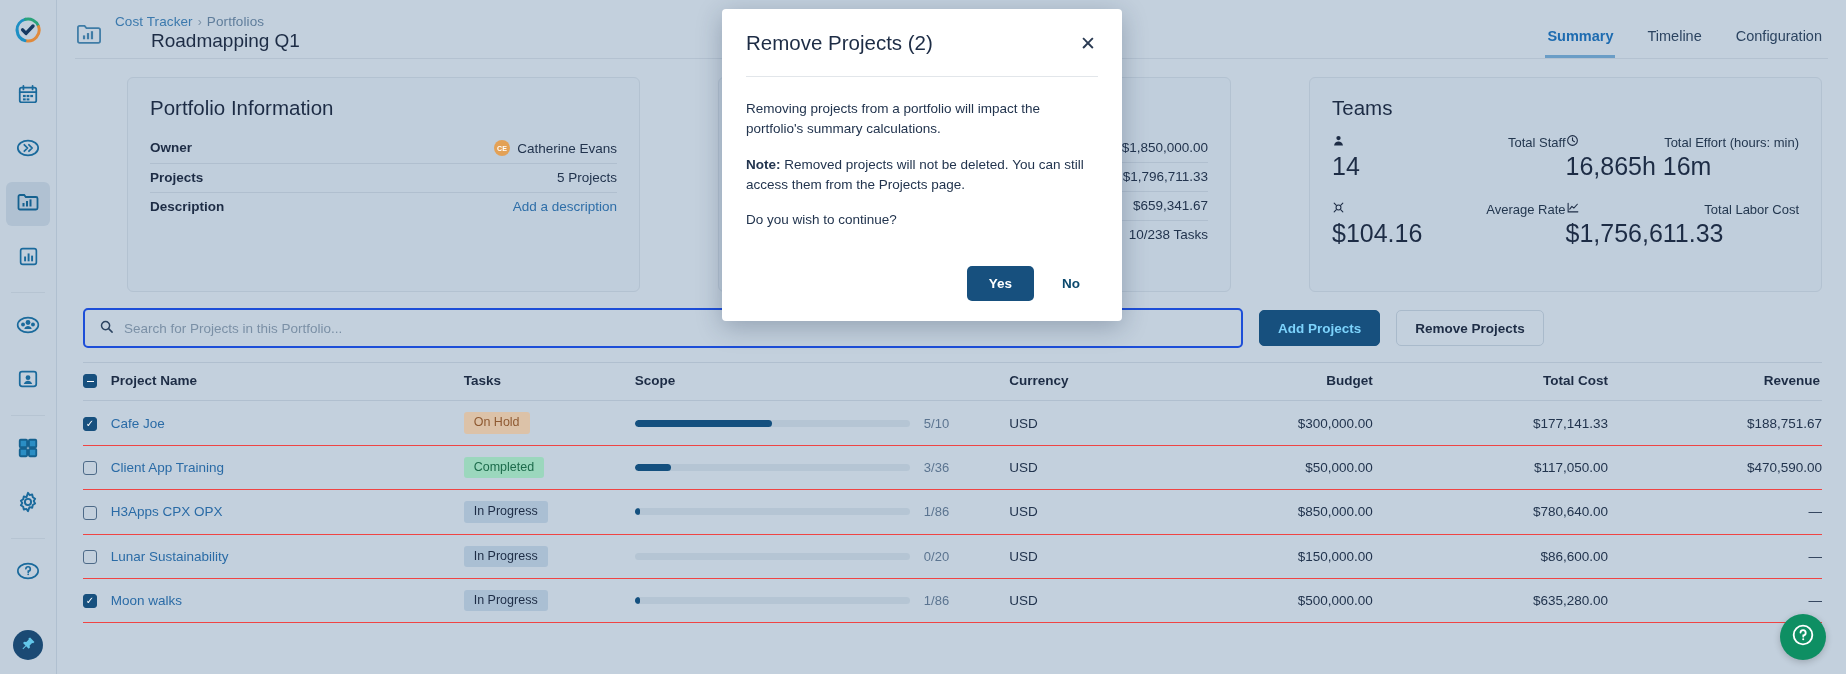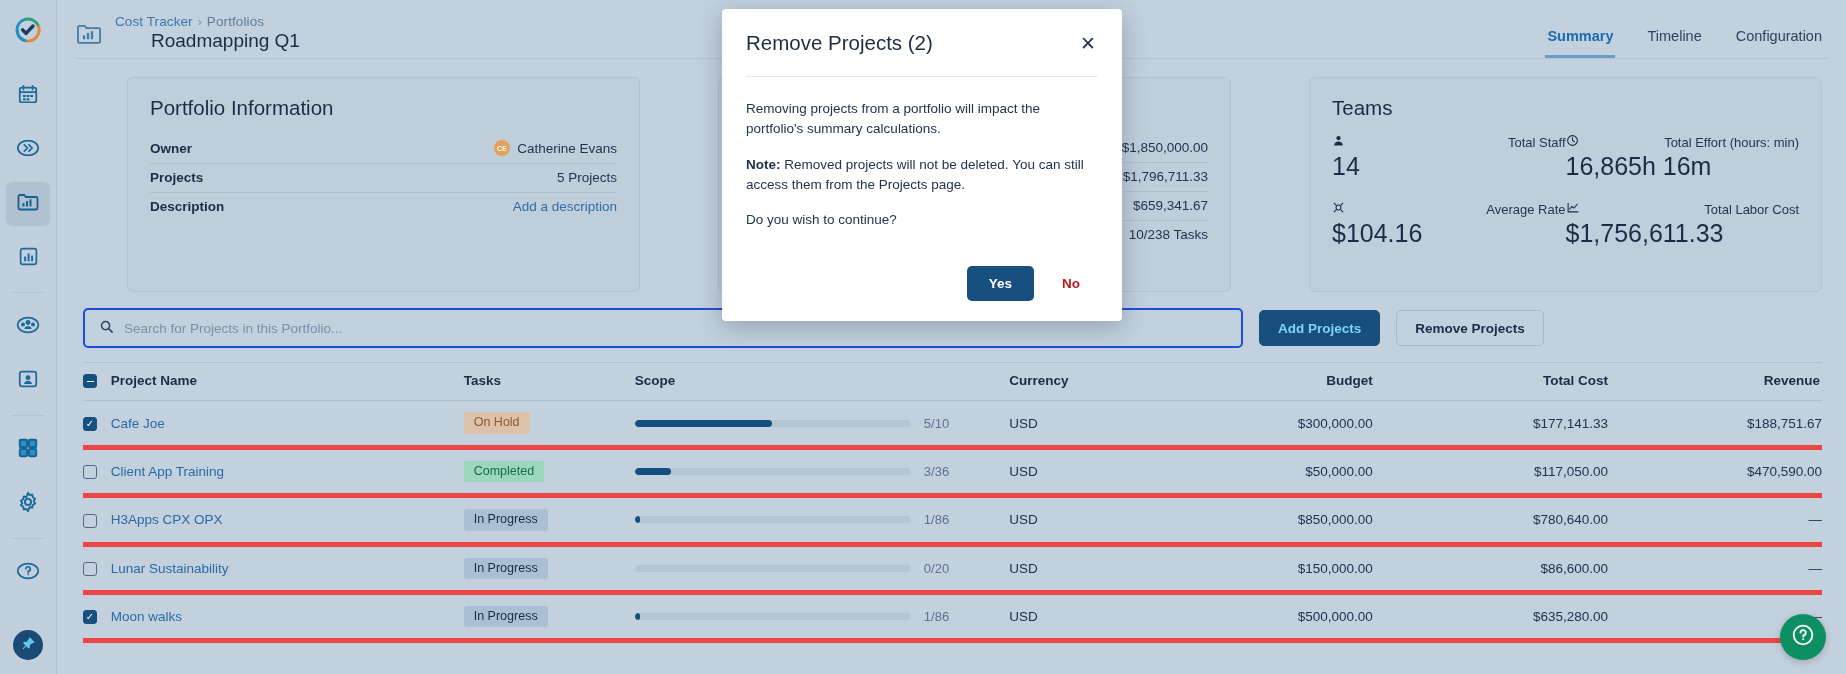--- a/index.html
+++ b/index.html
@@ -75,21 +75,21 @@
     border: 1px solid #b3c2d1;
     border-radius: 6px;
     padding: 18px 22px 20px 22px;
     flex: 1 1 0;
     min-width: 0;
     height: 215px;
     margin-left: 44px;
   }
   .card-title { font-size: 20.5px; font-weight: 400; color: #1d2c45; margin-bottom: 14px; }
 
-  .kv { display: flex; justify-content: space-between; align-items: center;
+  .kv { display: flex; justify-content: space-between; 
         font-size: 13.5px; padding: 6px 0 7px 0; border-bottom: 1px solid #b0bfcf; }
   .kv:last-child { border-bottom: none; }
   .kv .k { font-weight: bold; color: #1d2c45; }
   .kv .v { color: #22344e; display:flex; align-items:center; gap:7px;}
   .kv .v.link { color: #2e6ea8; }
   .avatar {
     width: 16px; height: 16px; border-radius: 50%;
     background: #e3a156; color: #fff; font-size: 7px;
     display: inline-flex; align-items: center; justify-content: center;
     font-weight: bold; letter-spacing: .3px;
@@ -124,21 +124,21 @@
   .tablewrap { padding: 14px 24px 0 26px; }
   table { width: 100%; border-collapse: collapse; }
   thead th {
     font-size: 13.5px; font-weight: bold; color: #1d2c45;
     text-align: left; padding: 10px 0 12px 0;
     border-top: 1px solid #b0bfcf;
     border-bottom: 1px solid #b0bfcf;
     white-space: nowrap;
   }
   tbody td {
-    font-size: 13.5px; padding: 11px 0; border-bottom: 5px solid #ef4444;
+    font-size: 13.5px; padding: 11px 0; border-bottom: 1px solid #ef4444;
     color: #22344e; vertical-align: middle;
   }
   .num { text-align: right; }
   .c-check { width: 26px; }
   .c-name { width: 330px; }
   .c-status { width: 160px; }
   .c-scope { width: 350px; }
   .c-currency { width: 120px; }
   .c-budget { width: 220px; }
   .c-cost { width: 220px; }
@@ -185,21 +185,21 @@
   .modal-body p { font-size: 13.5px; line-height: 1.5; color: #22344e; margin-bottom: 15px; }
   .modal-body p:last-child { margin-bottom: 0; }
   .modal-body b { font-weight: bold; }
   .modal-actions { display: flex; align-items: center; gap: 10px; justify-content: flex-end; margin-top: 36px; }
   .m-yes {
     background:#17507e; color:#fff; border:none; border-radius:5px;
     font-size:13.5px; font-weight:bold; padding: 10px 22px; cursor:pointer;
     font-family:"Liberation Sans", sans-serif;
   }
   .m-no {
-    background:transparent; color:#b91c1c; border:none; border-radius:5px;
+    background:transparent; color:#0c4a6e; border:none; border-radius:5px;
     font-size:13.5px; font-weight:bold; padding: 10px 18px; cursor:pointer;
     font-family:"Liberation Sans", sans-serif;
   }
 
   
   .fab {
     position: absolute; right: 20px; bottom: 14px;
     width: 46px; height: 46px; border-radius: 50%;
     background: #0e8f63; display:flex; align-items:center; justify-content:center;
     cursor:pointer; box-shadow: 0 2px 7px rgba(0,0,0,.2);

